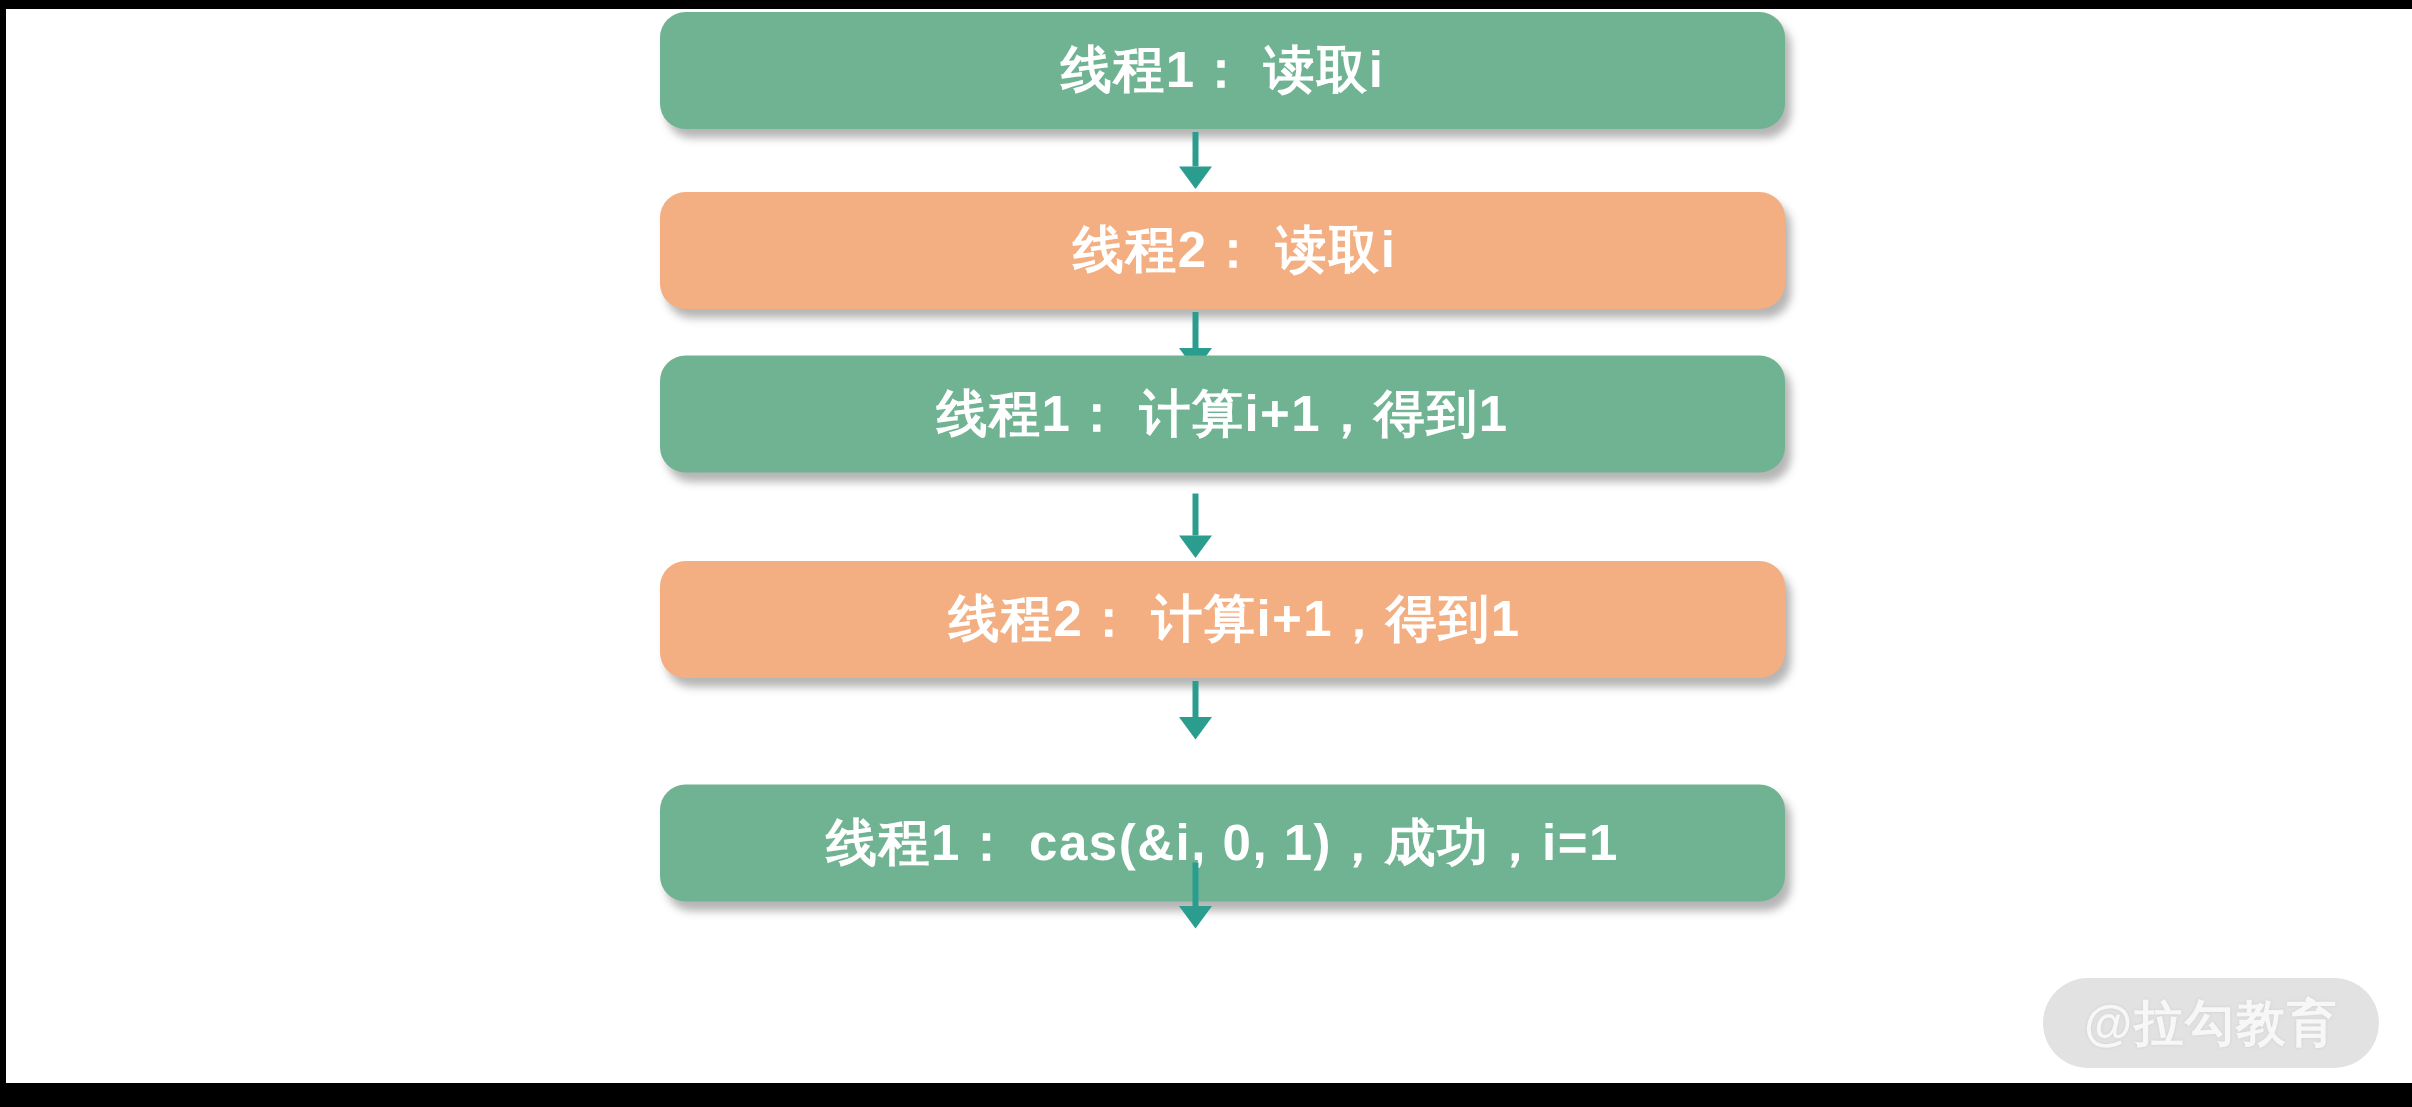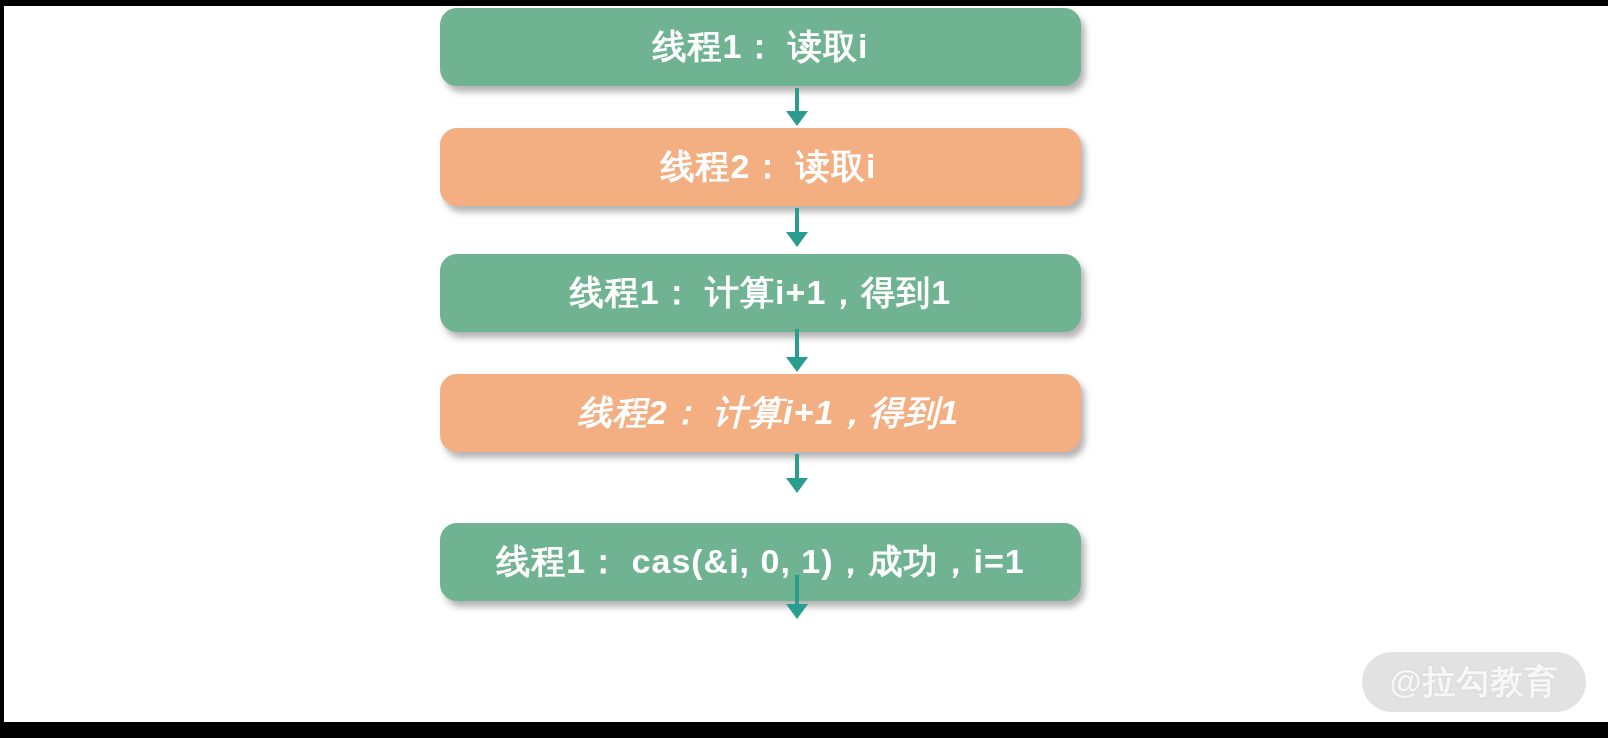--- a/index.html
+++ b/index.html
@@ -18,39 +18,39 @@
   
   .bar{position:absolute;background:#000;}
   .bar-top{left:0;top:0;width:1608px;height:6px;}
   .bar-left{left:0;top:0;width:4px;height:738px;}
   .bar-bottom{left:0;top:722px;width:1608px;height:16px;}
 
   
   .node{
     position:absolute;
     left:440px;
-    width:641px;
+    width:750px;
     height:78px;
     border-radius:17px;
     display:flex;
     align-items:center;
     justify-content:center;
     color:var(--node-text);
     font-size:34px;
     font-weight:bold;
     letter-spacing:1px;
     box-shadow:4px 6px 6px rgba(90,90,90,0.45);
     white-space:nowrap;
   }
   .node.green{background:var(--green);}
   .node.orange{background:var(--orange);padding-left:16px;}
   .n1{top:8px;}
   .n2{top:128px;}
-  .n3{top:254px;}
-  .n4{top:374px;font-style:italic;}
+  .n3{top:237px;}
+  .n4{top:374px;}
   .n5{top:523px;}
   .n6{top:622px;}
 
   
   .arrow{
     position:absolute;
     left:797px;
     width:4px;
     margin-left:-2px;
     background:var(--arrow);

